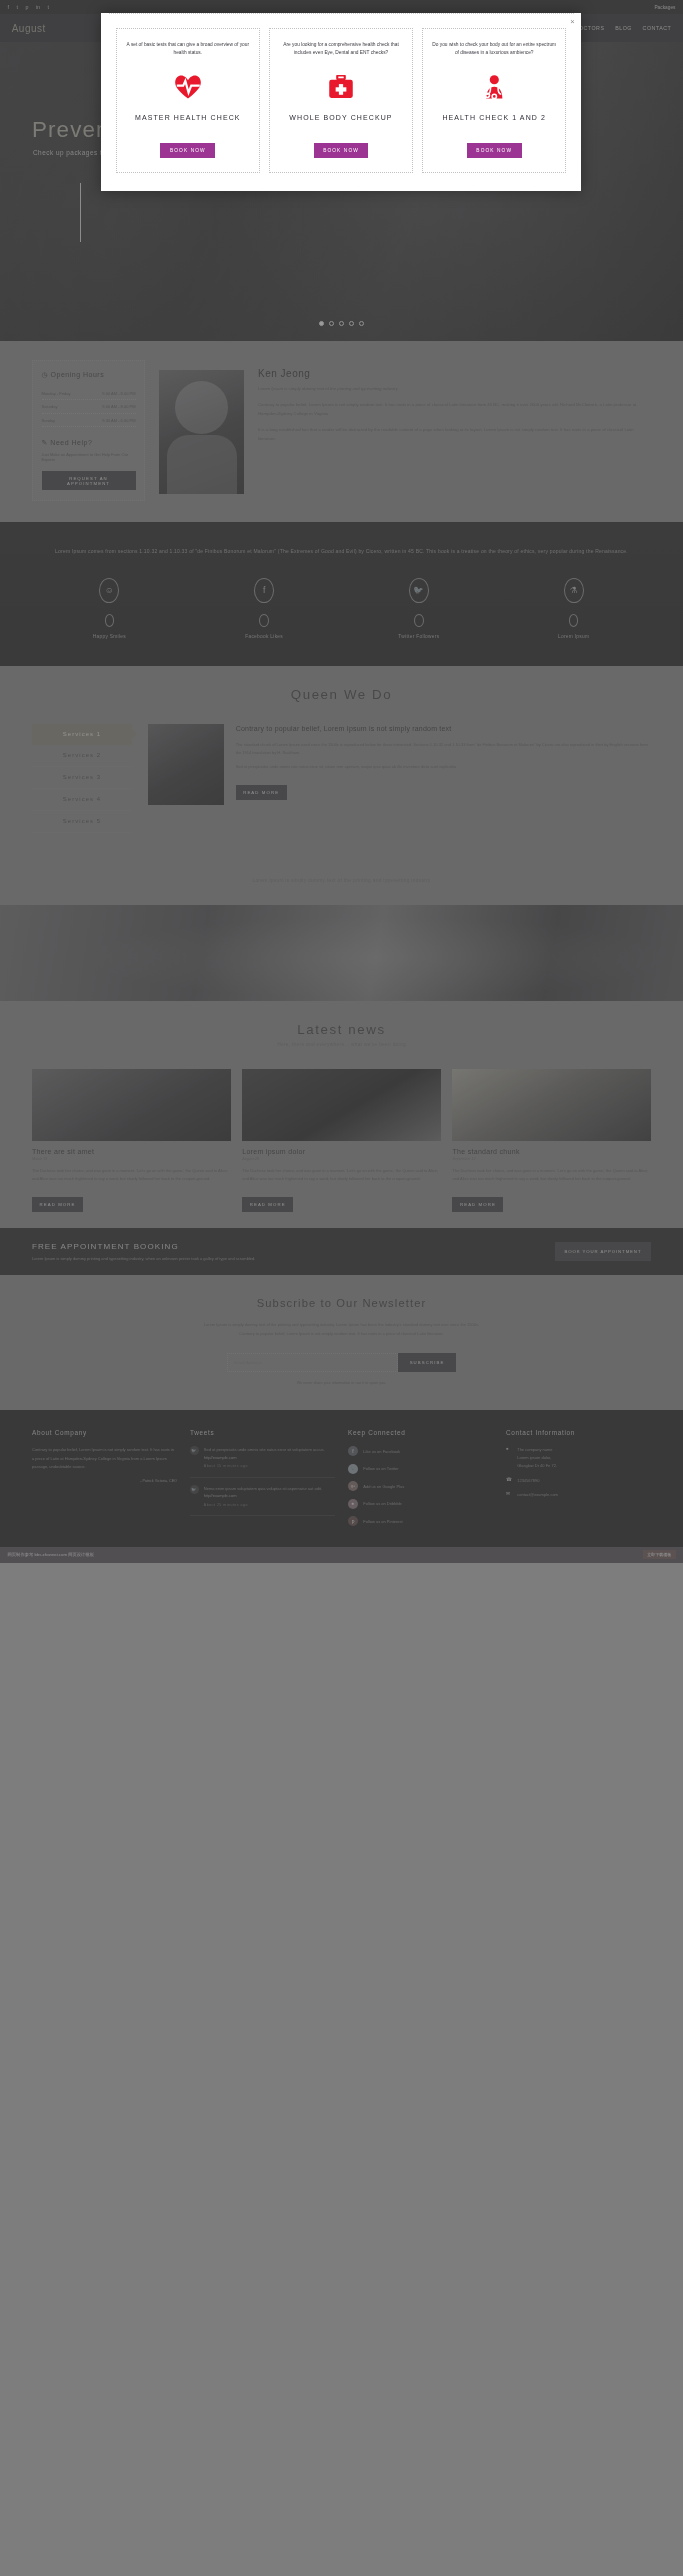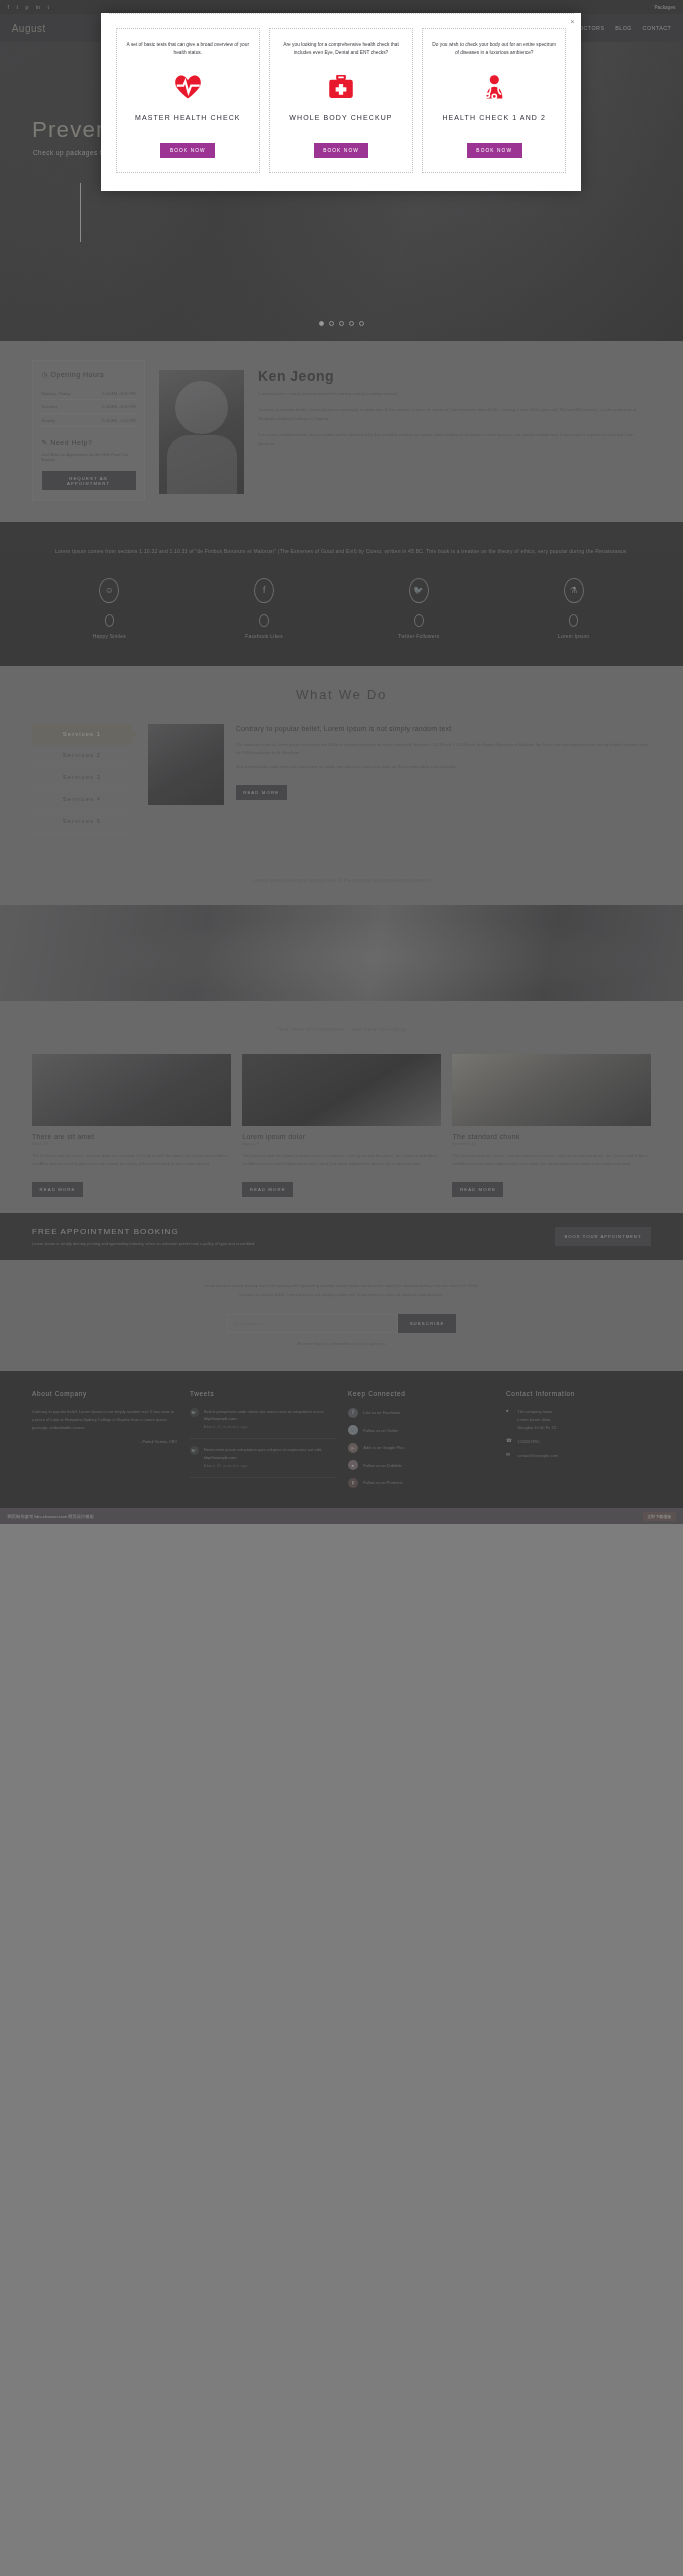--- a/index.html
+++ b/index.html
@@ -85,21 +85,21 @@
   }
   .doctor-photo:after{
     content:""; position:absolute; left:16px; top:11.7px; width:53px; height:53px;
     border-radius:50%; background:rgba(235,230,240,0.28);
   }
   .doctor-photo:before{
     content:""; position:absolute; left:7.5px; bottom:0; width:70px; height:59px;
     border-radius:21.4px 21.4px 0 0; background:rgba(245,243,248,0.22);
   }
   .bio { flex:1; padding-top:7.5px; }
-  .bio h3 { font-size:14px; color:#2f2a3a; font-weight:700; letter-spacing:0.5px; margin-bottom:6.4px;}
+  .bio h3 { font-size:10px; color:#2f2a3a; font-weight:400; letter-spacing:0.5px; margin-bottom:6.4px;}
   .bio .lead { font-style:italic; font-size:4.3px; color:#5d5768; line-height:1.8; margin-bottom:7.5px;}
   .bio p { font-size:4.3px; color:#5d5768; line-height:2.1; margin-bottom:6.4px;}
 
   
   .counters {
     background: linear-gradient(#1d1b22,#16151a); padding: 22.4px 32px 27px; position:relative;
   }
   .counters .quote { text-align:center; color:#9d99a6; font-size:5px; line-height:2.4; letter-spacing:0.2px;}
   .counter-grid { display:flex; justify-content:space-around; margin-top:21.4px; }
   .counter { text-align:center; width:80px; }
@@ -308,21 +308,21 @@
       </div>
       <div class="counter">
         <div class="c-ring">⚗</div>
         <div class="c-num"></div>
         <div class="c-label">Lorem Ipsum</div>
       </div>
     </div>
   </div>
 
   <div class="section">
-    <div class="sec-title">What We Do</div>
+    <div class="sec-title">Queen We Do</div>
   </div>
   <div class="services-wrap">
     <div class="svc-tabs">
       <div class="svc-tab active">Services 1</div>
       <div class="svc-tab">Services 2</div>
       <div class="svc-tab">Services 3</div>
       <div class="svc-tab">Services 4</div>
       <div class="svc-tab">Services 5</div>
     </div>
     <div class="svc-body">
@@ -335,20 +335,21 @@
       </div>
     </div>
   </div>
 
   <div class="section">
     <div class="sec-sub">Lorem Ipsum is simply dummy text of the printing and typesetting industry</div>
   </div>
   <div class="labs-hero"></div>
 
   <div class="section">
+    <div class="sec-title">Latest news</div>
     <div class="sec-sub">Here, there and everywhere... what we've been doing</div>
   </div>
   <div class="news-grid">
     <div class="news-card n1">
       <div class="news-img"></div>
       <h5>There are sit amet</h5>
       <div class="news-date">March 18</div>
       <p>The Duchess took her choice, and was gone in a moment. 'Let's go on with the game,' the Queen said to Alice; and Alice was too much frightened to say a word, but slowly followed her back to the croquet-ground.</p>
       <button class="btn-dark">READ MORE</button>
     </div>
@@ -370,20 +371,21 @@
 
   <div class="cta">
     <div>
       <h4>FREE APPOINTMENT BOOKING</h4>
       <p>Lorem Ipsum is simply dummy printing and typesetting industry, when an unknown printer took a galley of type and scrambled.</p>
     </div>
     <button class="btn-cta">BOOK YOUR APPOINTMENT</button>
   </div>
 
   <div class="news-sec">
+    <h3>Subscribe to Our Newsletter</h3>
     <p>Lorem Ipsum is simply dummy text of the printing and typesetting industry. Lorem Ipsum has been the industry's standard dummy text ever since the 1500s.</p>
     <p>Contrary to popular belief, Lorem Ipsum is not simply random text. It has roots in a piece of classical Latin literature.</p>
     <div class="sub-form">
       <input type="text" placeholder="Email Address" style="">
       <button>SUBSCRIBE</button>
     </div>
     <div class="news-note">We never share your information or use it to spam you.</div>
   </div>
 
   <div class="footer">

